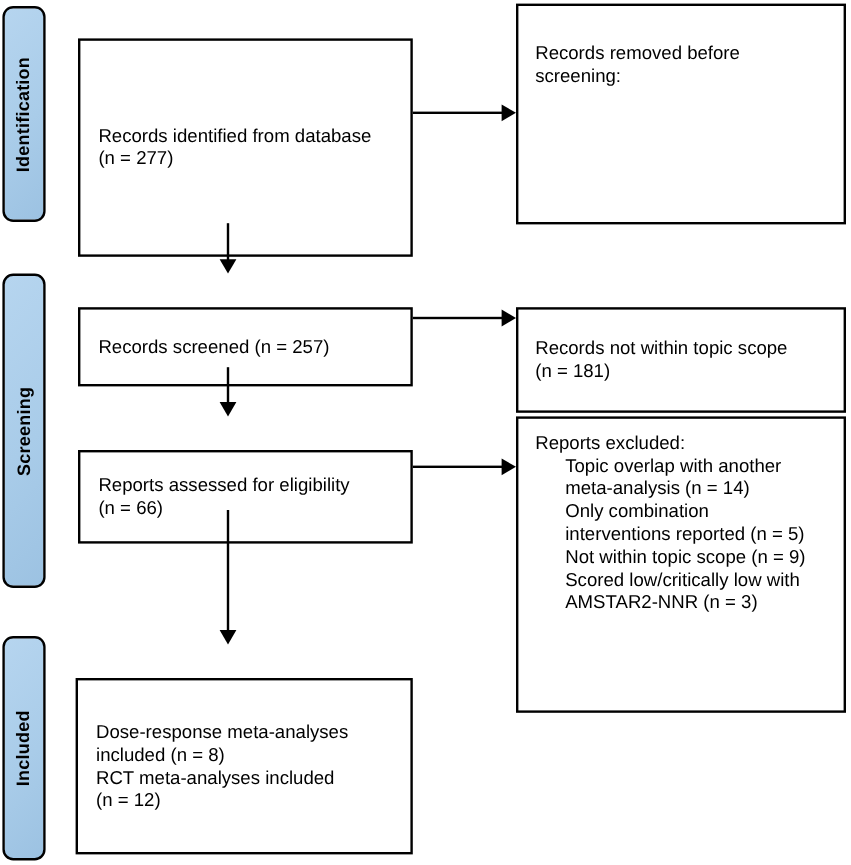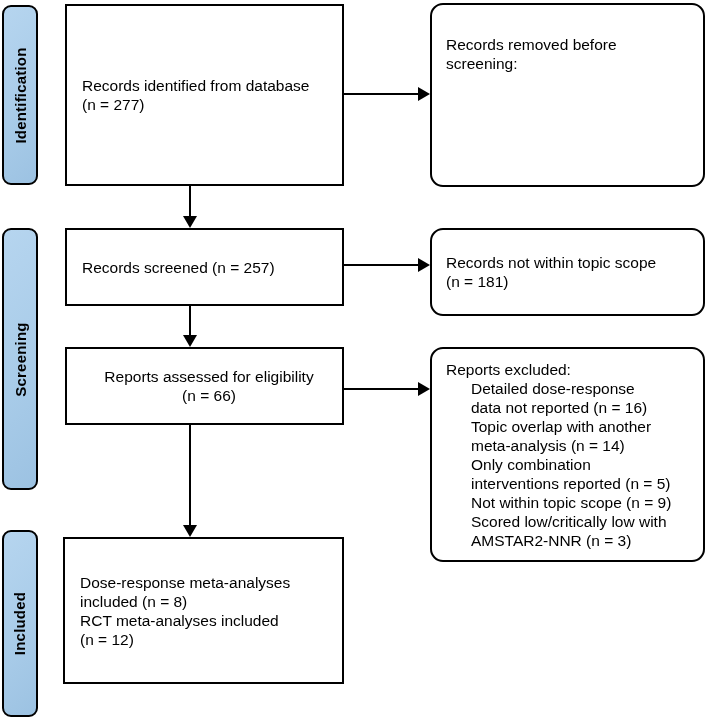--- a/index.html
+++ b/index.html
@@ -40,24 +40,24 @@
   .fbox {
     position: absolute;
     background: #ffffff;
     border: 2px solid #000000;
     box-sizing: border-box;
     font-size: 15.5px;
     line-height: 19px;
     display: flex;
     flex-direction: column;
   }
-  .fbox.center { justify-content: center; }
+  .fbox.center { justify-content: center; margin-top: 28px; }
   .box-text { white-space: pre-line; }
   .main-box { left: 65px; width: 279px; padding-left: 15px; padding-right: 6px; }
-  .side-box { left: 430px; width: 275px; padding-left: 14px; padding-right: 6px; border-radius: 13px; }
+  .side-box { left: 430px; width: 275px; padding-left: 14px; padding-right: 6px; }
   .side-item { white-space: pre-line; padding-left: 25px; }
   
   .arrow-v { position: absolute; width: 14px; }
   .arrow-v .line {
     position: absolute; left: 6px; top: 0; bottom: 11px; width: 2px; background: #000;
   }
   .arrow-v .head {
     position: absolute; left: 0; bottom: 0; width: 0; height: 0;
     border-left: 7px solid transparent;
     border-right: 7px solid transparent;
@@ -87,25 +87,25 @@
   </div>
   <div class="stage" style="top:530px; height:187px;">
     <span class="stage-label">Included</span>
   </div>
 
   <div class="fbox main-box center" style="top:4px; height:182px;">
     <div class="box-text">Records identified from database
 (n = 277)</div>
   </div>
 
-  <div class="fbox main-box center" style="top:228px; height:78px;">
+  <div class="fbox main-box center" style="top:228px; height:66px;">
     <div class="box-text">Records screened (n = 257)</div>
   </div>
 
-  <div class="fbox main-box center" style="top:347px; height:78px;text-align:center;">
+  <div class="fbox main-box center" style="top:347px; height:78px;">
     <div class="box-text">Reports assessed for eligibility
 (n = 66)</div>
   </div>
 
   <div class="fbox main-box center" style="top:537px; height:147px; left:63px; width:281px;">
     <div class="box-text">Dose-response meta-analyses
 included (n = 8)
 RCT meta-analyses included
 (n = 12)</div>
   </div>
@@ -113,24 +113,22 @@
   <div class="fbox side-box" style="top:3px; height:184px; padding-top:30px;">
     <div class="box-text">Records removed before
 screening:</div>
   </div>
 
   <div class="fbox side-box center" style="top:228px; height:88px;">
     <div class="box-text">Records not within topic scope
 (n = 181)</div>
   </div>
 
-  <div class="fbox side-box" style="top:347px; height:215px; padding-top:11px;">
+  <div class="fbox side-box" style="top:347px; height:247px; padding-top:11px;">
     <div class="box-text">Reports excluded:</div>
-    <div class="side-item">Detailed dose-response
-data not reported (n = 16)</div>
     <div class="side-item">Topic overlap with another
 meta-analysis (n = 14)</div>
     <div class="side-item">Only combination
 interventions reported (n = 5)</div>
     <div class="side-item">Not within topic scope (n = 9)</div>
     <div class="side-item">Scored low/critically low with
 AMSTAR2-NNR (n = 3)</div>
   </div>
 
   <div class="arrow-v" style="left:183px; top:186px; height:42px;">

